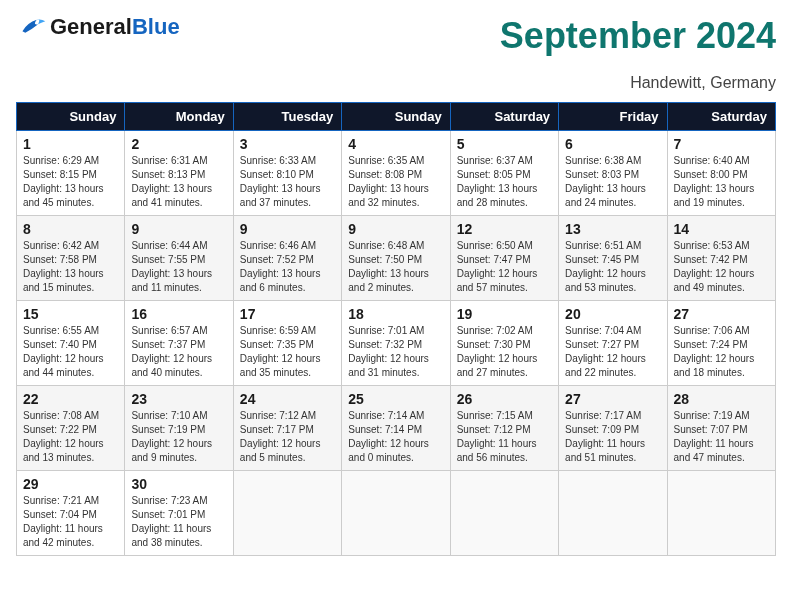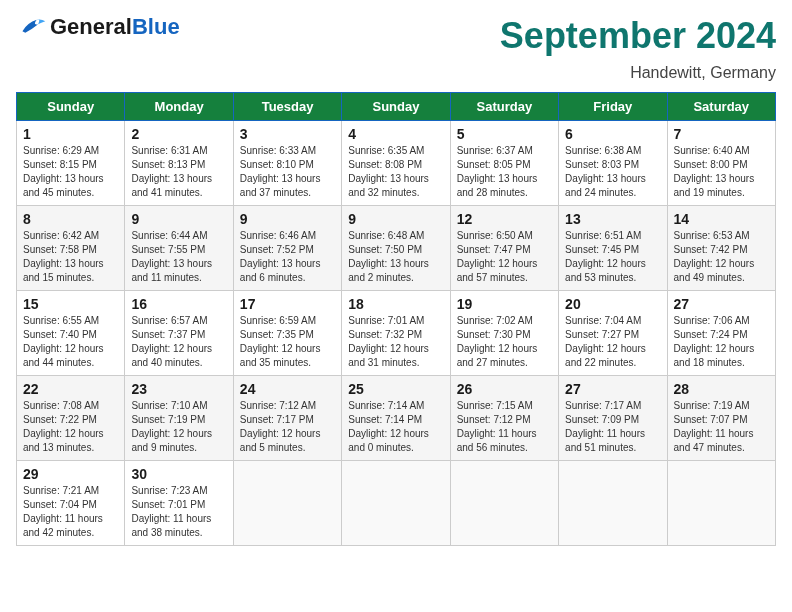--- a/index.html
+++ b/index.html
@@ -37,34 +37,34 @@
     }
     .month-title {
       font-size: 36px;
       font-weight: bold;
       color: #0f766e;
       line-height: 1.1;
     }
     .location-title {
       font-size: 16px;
       color: #444;
-      margin-top: 8px;
+      margin-top: 18px;
     }
     .calendar-table {
       width: 100%;
       border-collapse: collapse;
       font-size: 11px;
     }
     .calendar-table thead th {
-      background: #15803d;
+      background: #0f172a;
       color: #fff;
       font-size: 13px;
       font-weight: bold;
       padding: 6px 8px;
-      text-align: center;
+      text-align: right;
       border: 1px solid #1565c0;
     }
     .calendar-table tbody td {
       border: 1px solid #ccc;
       vertical-align: top;
       padding: 5px 6px;
       width: 108px;
       min-height: 80px;
       background: #fff;
     }

